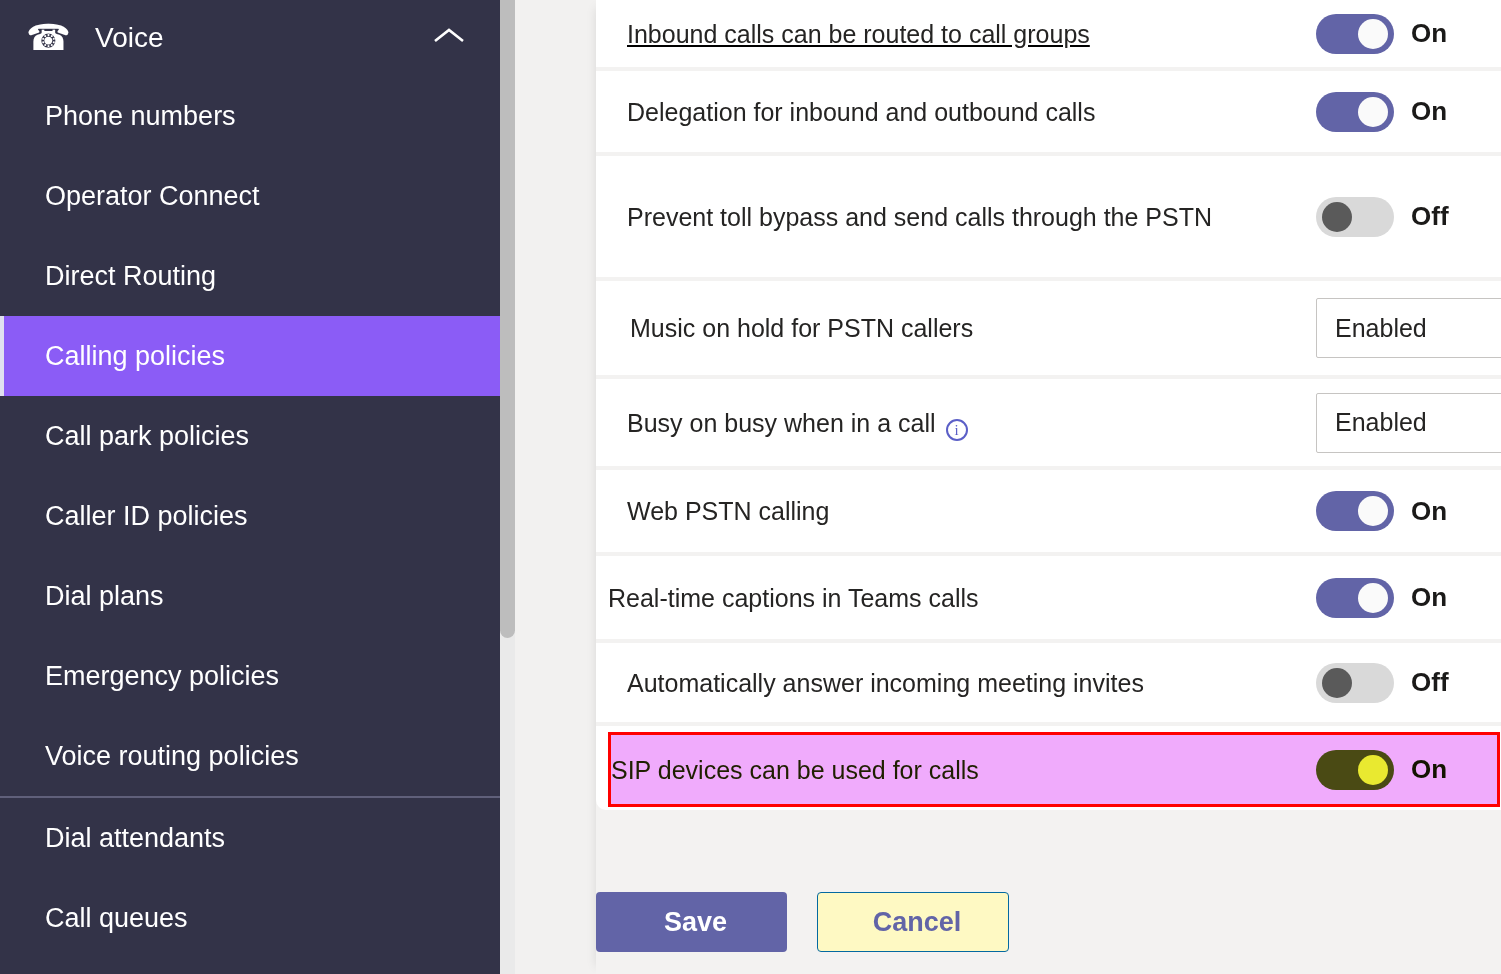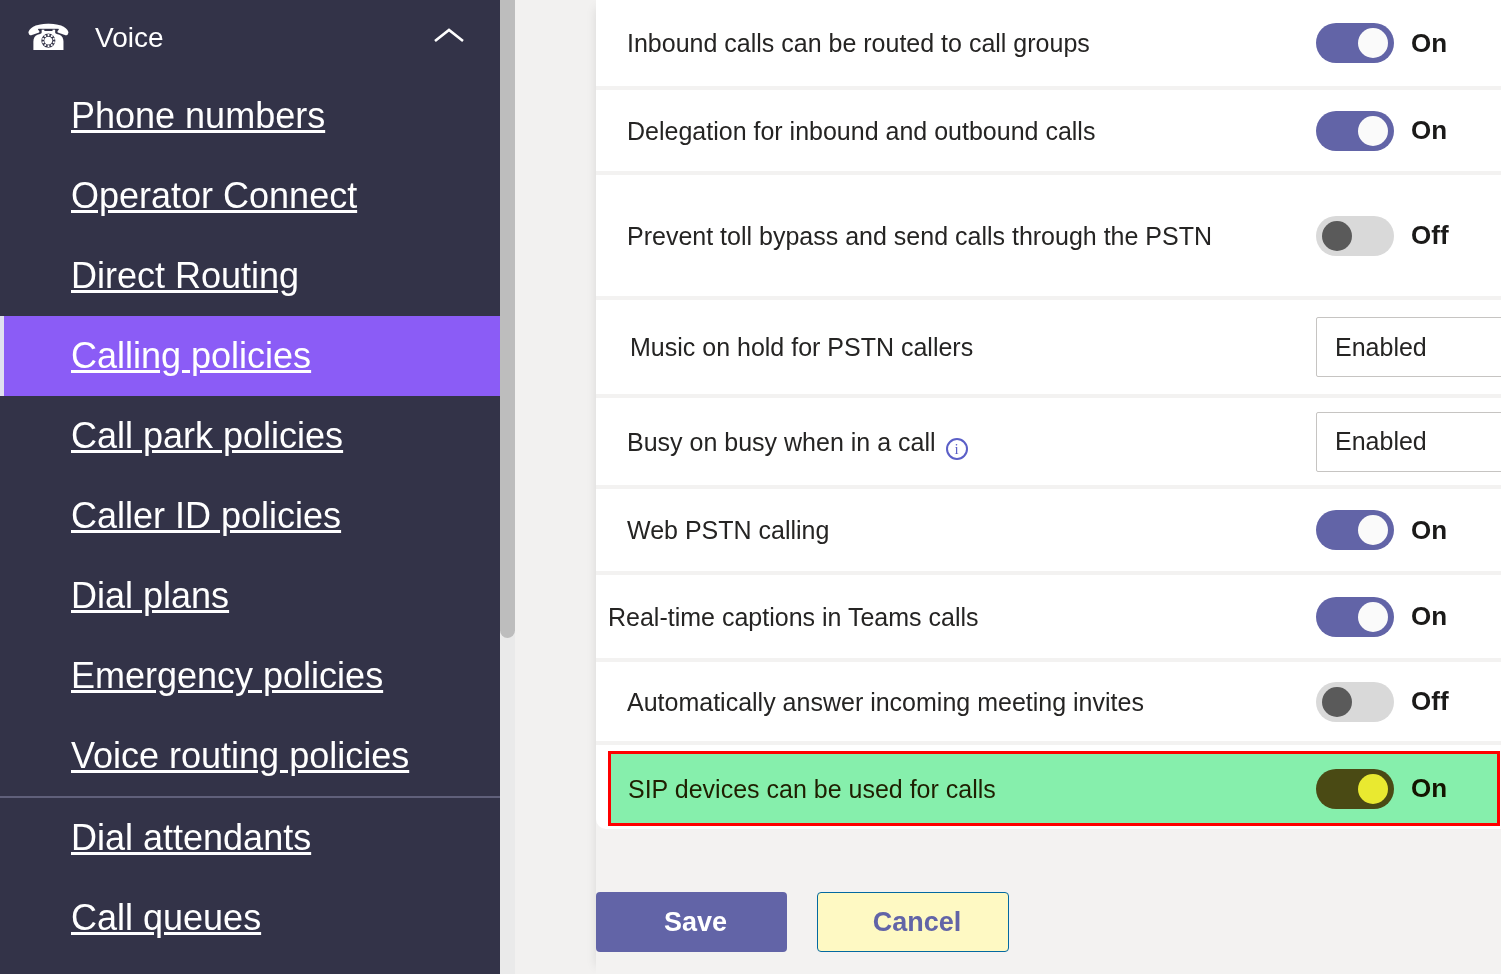--- a/index.html
+++ b/index.html
@@ -8,40 +8,40 @@
 
   
   .sidebar { position:absolute; left:0; top:0; width:500px; height:974px;
     background:#333348; color:#fff; z-index:2; }
   .side-header { position:relative; height:76px; display:flex; align-items:center; }
   .side-header .phone-glyph { position:absolute; left:26px; top:50%; transform:translateY(-50%);
     font-size:36px; line-height:1; color:#fff; }
   .side-header .hdr-label { position:absolute; left:95px; font-size:28px; }
   .side-header .chev { position:absolute; right:34px; top:50%; transform:translateY(-50%); }
   .nav-item { position:relative; height:80px; display:flex; align-items:center;
-    padding-left:71px; font-size:36px; cursor:pointer;text-decoration:underline; }
+    padding-left:45px; font-size:27px; cursor:pointer; }
   .nav-item.selected { background:#8b5cf6; }
   .nav-item.selected::before { content:""; position:absolute; left:0; top:0; bottom:0;
     width:4px; background:#e0e0f0; }
   .side-divider { height:2px; background:#60607a; width:100%; }
 
   
   .scrollbar { position:absolute; left:500px; top:0; width:15px; height:974px;
     background:#eaeaea; z-index:3; }
   .scrollbar .thumb { position:absolute; left:0; top:0; width:15px; height:638px;
     background:#bdbdbd; border-radius:0 0 8px 8px; }
 
   
   .content { position:absolute; left:596px; top:0; width:905px; height:974px;
     background:#f3f2f1; z-index:1; box-shadow:-8px 0 10px -8px rgba(0,0,0,.10); }
   .row { position:relative; background:#fff; display:flex; align-items:center;
     padding-left:31px; }
   .row + .row { margin-top:4px; }
   .row .lbl { font-size:25px; color:#252423; line-height:40px; max-width:640px; }
-  .r1{height:86px;} .r2{height:81px;} .r3{height:121px;} .r4{height:94px;padding-left:34px;}
+  .r1{height:67px;text-decoration:underline;} .r2{height:81px;} .r3{height:121px;} .r4{height:94px;padding-left:34px;}
   .r5{height:87px;} .r6{height:82px;} .r7{height:83px;padding-left:12px;} .r8{height:79px; margin-bottom:0;}
   .r9{height:84px; margin-top:0; padding-left:0; border-radius:0 0 0 10px;}
 
   .ctl { position:absolute; left:720px; top:50%; transform:translateY(-50%);
     display:flex; align-items:center; }
   .toggle { width:78px; height:40px; border-radius:20px; position:relative; cursor:pointer; }
   .toggle .knob { position:absolute; top:5px; width:30px; height:30px; border-radius:50%; }
   .toggle.on  { background:#6264a7; }
   .toggle.on  .knob { right:6px; background:#fafafa; }
   .toggle.off { background:#d9d9d9; }
@@ -52,22 +52,22 @@
     border-radius:2px; display:flex; align-items:center; padding-left:18px;
     font-size:25px; color:#252423; cursor:pointer; }
 
   .info { display:inline-flex; align-items:center; justify-content:center;
     width:22px; height:22px; border:2px solid #5b5fc7; border-radius:50%;
     color:#5b5fc7; font-size:15px; font-style:normal; margin-left:10px;
     vertical-align:-3px; cursor:pointer; font-family:"Liberation Serif", serif; }
 
   
   .hlbox { position:absolute; left:12px; top:6px; height:75px; width:892px;
-    background:#86efac; border:3px solid #ff0000; display:flex; align-items:center;
-    padding-left:17px; }
+    background:#f0abfc; border:3px solid #ff0000; display:flex; align-items:center;
+    }
   .hlbox .lbl { color:#1f1f00; }
   .hlbox .ctl { left:705px; }
   .toggle.hl { background:#4a4a14; }
   .toggle.hl .knob { right:6px; background:#e9e930; left:auto; }
   .hlbox .state { color:#141400; }
 
   
   .btn-bar { position:absolute; left:0; top:892px; display:flex; }
   .btn { height:60px; border-radius:4px; font-size:27px; font-weight:bold;
     display:flex; align-items:center; justify-content:center; cursor:pointer;padding-left:8px; }

